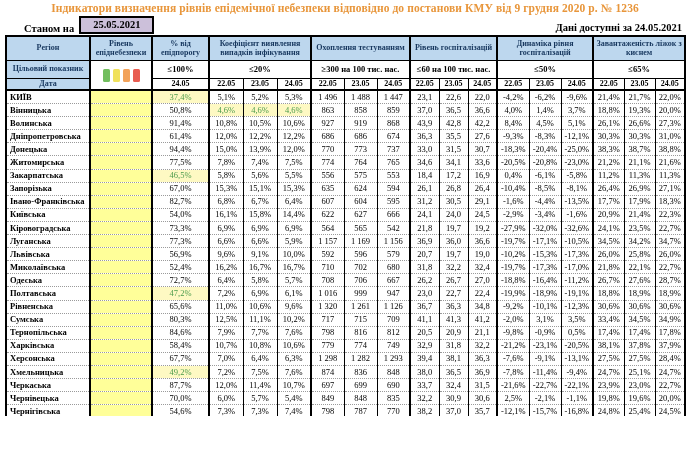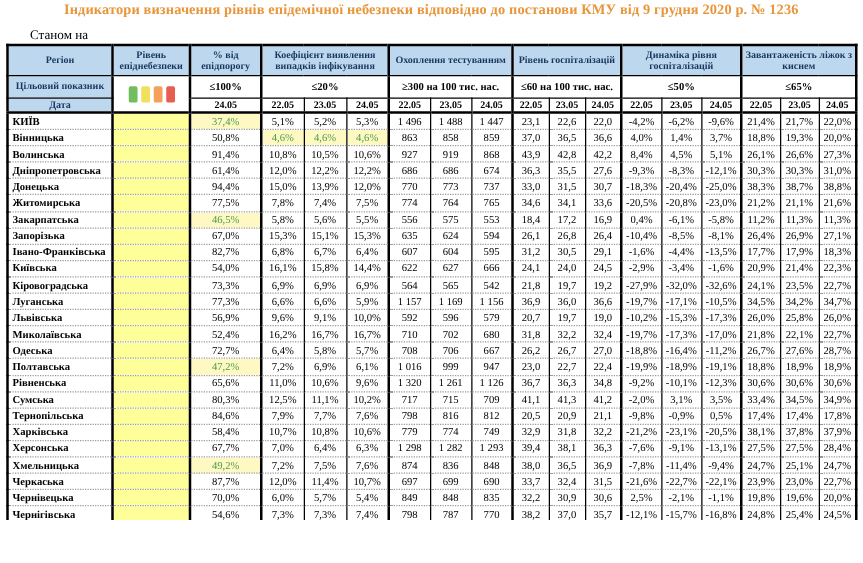--- a/index.html
+++ b/index.html
@@ -1,19 +1,19 @@
 <!DOCTYPE html>
 <html lang="uk"><head>
 <meta charset="utf-8">
 <style>
   html,body{margin:0;padding:0;background:#fff;}
   .page{width:690px;height:416px;background:#fff;font-family:"Liberation Serif",serif;position:relative;overflow:hidden;}
   .title{color:#E8963B;font-weight:bold;font-size:11.5px;text-align:center;padding-top:2px;letter-spacing:.1px;}
   .meta-row{position:relative;height:19px;margin:1px 6px 0 6px;}
-  .as-of{position:absolute;left:18px;bottom:0;display:flex;align-items:flex-end;gap:5px;font-weight:normal;font-size:10.5px;}
+  .as-of{position:absolute;left:18px;bottom:0;display:flex;align-items:flex-end;gap:5px;font-weight:bold;font-size:10.5px;}
   .as-of-box{background:#CCC0DA;border:2px solid #000;padding:0 12px;font-size:10.5px;line-height:14px;}
   .data-available{position:absolute;right:2px;bottom:1px;font-weight:bold;font-size:10.5px;}
   table{border-collapse:collapse;table-layout:fixed;width:681px;margin:1px 4px 0 5px;border:2px solid #000;}
   th,td{padding:0;margin:0;text-align:center;vertical-align:middle;font-size:8.5px;line-height:1.05;overflow:hidden;white-space:nowrap;}
   thead th,thead td{border:1px solid #000;text-align:center;}
   .hdr{background:#BDD7EE;font-weight:bold;font-size:8px;color:#17375E;white-space:normal;}
   tr.row-groups th{height:23px;}
   tr.row-target td,tr.row-target th{height:17px;}
   .thr{font-weight:bold;font-size:8.5px;background:#fff;}
   tr.row-dates td{height:10px;font-weight:bold;font-size:8px;background:#fff;}
@@ -34,20 +34,25 @@
 </style>
 </head>
 <body>
 
 <div class="page">
   <div class="title">Індикатори визначення рівнів епідемічної небезпеки відповідно до постанови КМУ від 9 грудня 2020 р. № 1236</div>
 
   <div class="meta-row">
     <div class="as-of">
       <span>Станом на</span>
+      <span class="as-of-box">25.05.2021</span>
+    </div>
+    <div class="data-available">
+      <span>Дані доступні за</span>
+      <span>24.05.2021</span>
     </div>
   </div>
 
   <table>
     <colgroup>
       <col style="width:84px">
         <col style="width:62px">
         <col style="width:57px">
       <col style="width:34px">
         <col style="width:34px">

